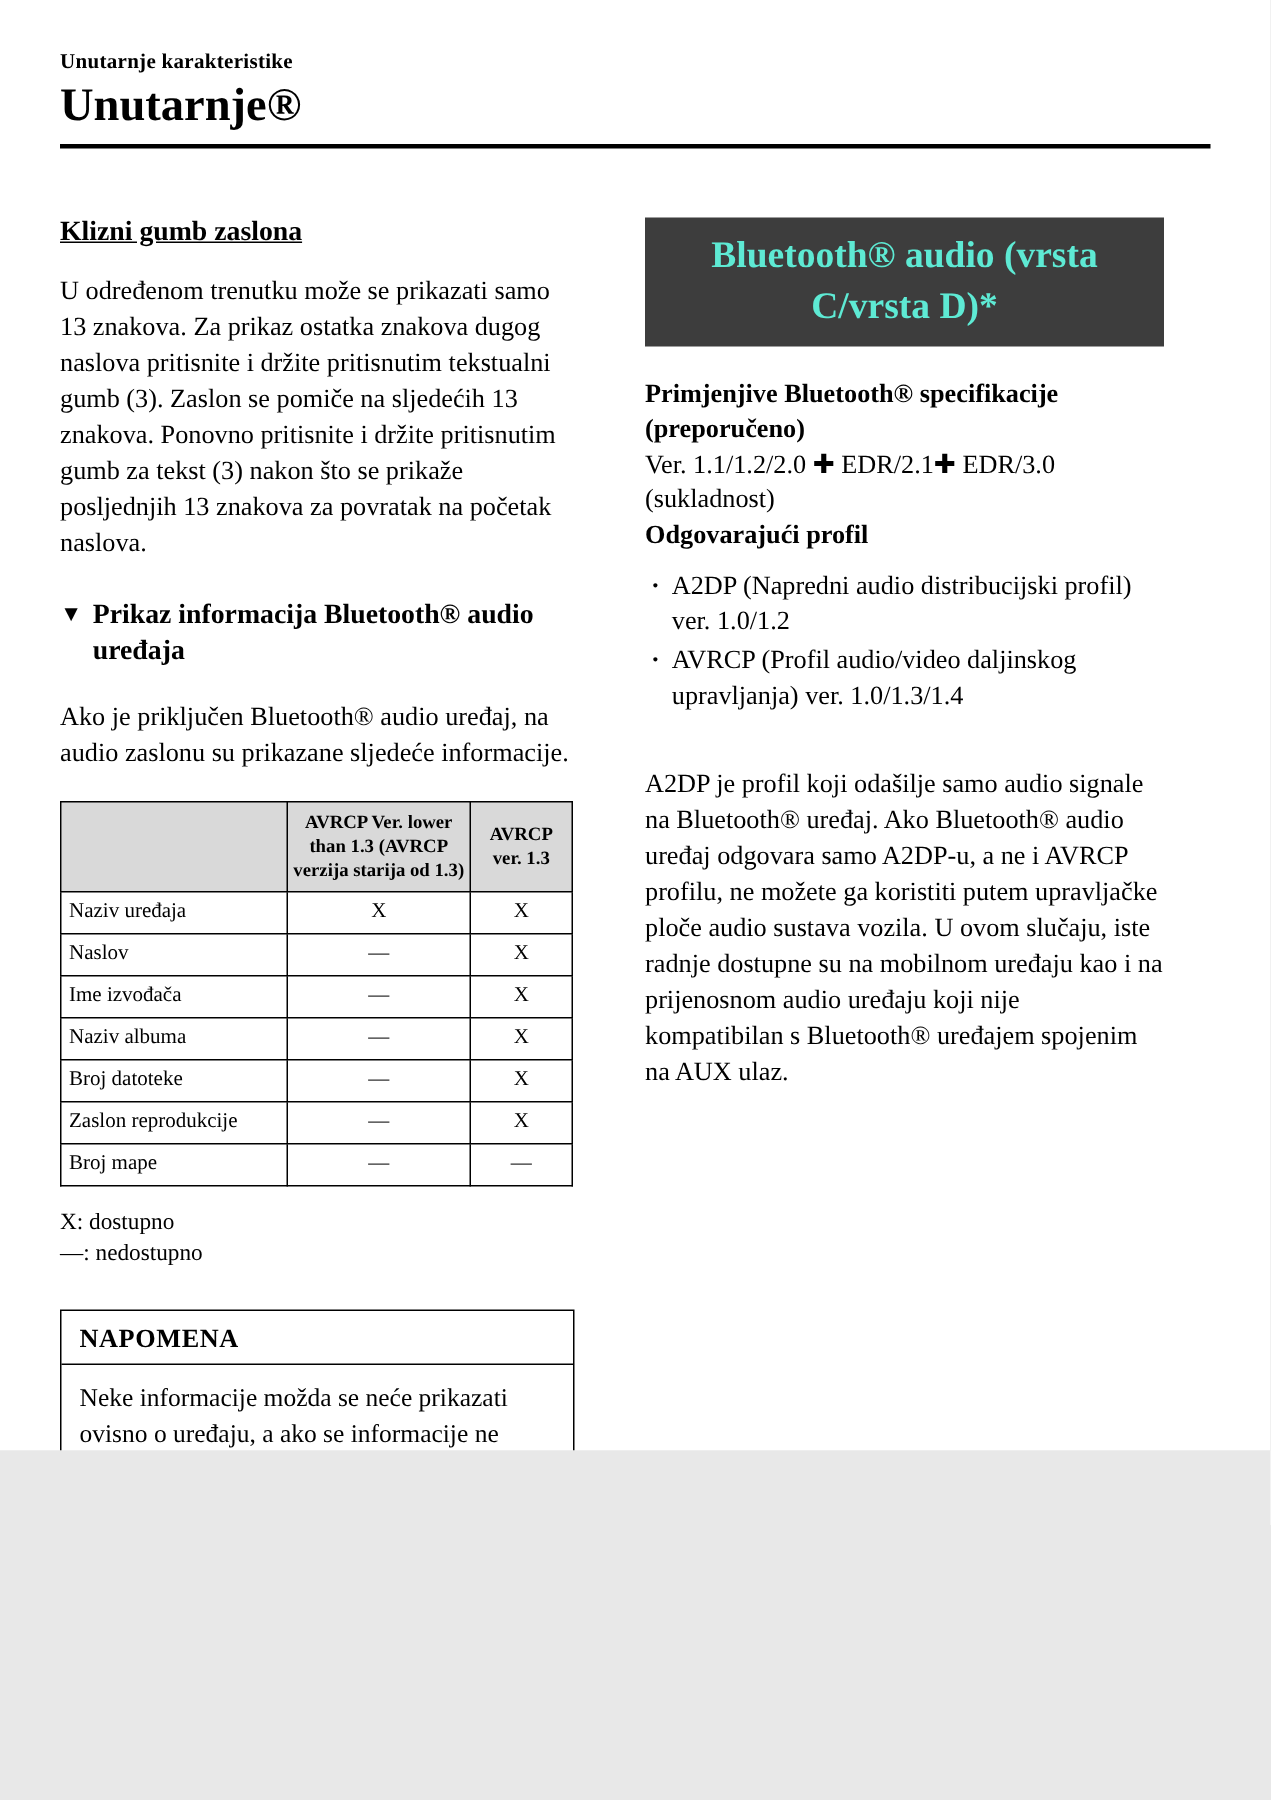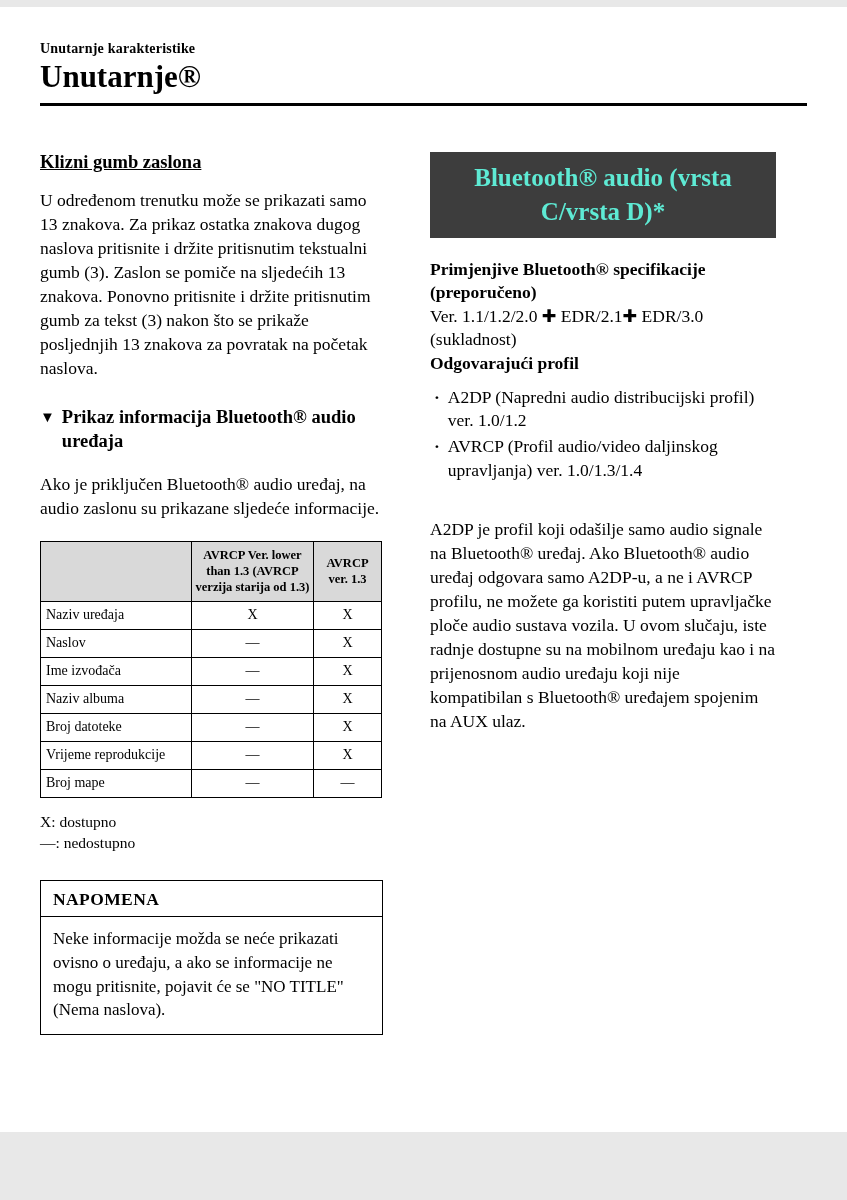--- a/index.html
+++ b/index.html
@@ -1,17 +1,17 @@
 <!DOCTYPE html>
 <html><head>
 <meta charset="utf-8">
 <style>
   html,body{margin:0;padding:0;background:#e8e8e8;}
   .page{
-    width:847px;height:1125px;position:relative;margin:7px auto;
+    width:847px;height:967px;position:relative;margin:0 auto;
     background:#ffffff;color:#000;
     font-family:"Liberation Serif","DejaVu Serif",serif;
     overflow:hidden;
   }
   .content{padding:34px 40px 0 40px;}
   .section-label{font-size:14px;font-weight:bold;letter-spacing:.2px;}
   .page-title{font-size:31px;font-weight:bold;margin:3px 0 9px 0;line-height:1.1;}
   .title-rule{height:3px;background:#000;margin:0;}
   .columns{display:flex;gap:44px;margin-top:46px;}
   .col{width:346px;flex:0 0 346px;}
@@ -109,21 +109,21 @@
               <td class="lbl">Naziv albuma</td>
               <td class="val">—</td>
               <td class="val">X</td>
             </tr>
             <tr>
               <td class="lbl">Broj datoteke</td>
               <td class="val">—</td>
               <td class="val">X</td>
             </tr>
             <tr>
-              <td class="lbl">Vrijeme reprodukcije</td>
+              <td class="lbl">Zaslon reprodukcije</td>
               <td class="val">—</td>
               <td class="val">X</td>
             </tr>
             <tr>
               <td class="lbl">Broj mape</td>
               <td class="val">—</td>
               <td class="val">—</td>
             </tr>
           </tbody>
         </table>

